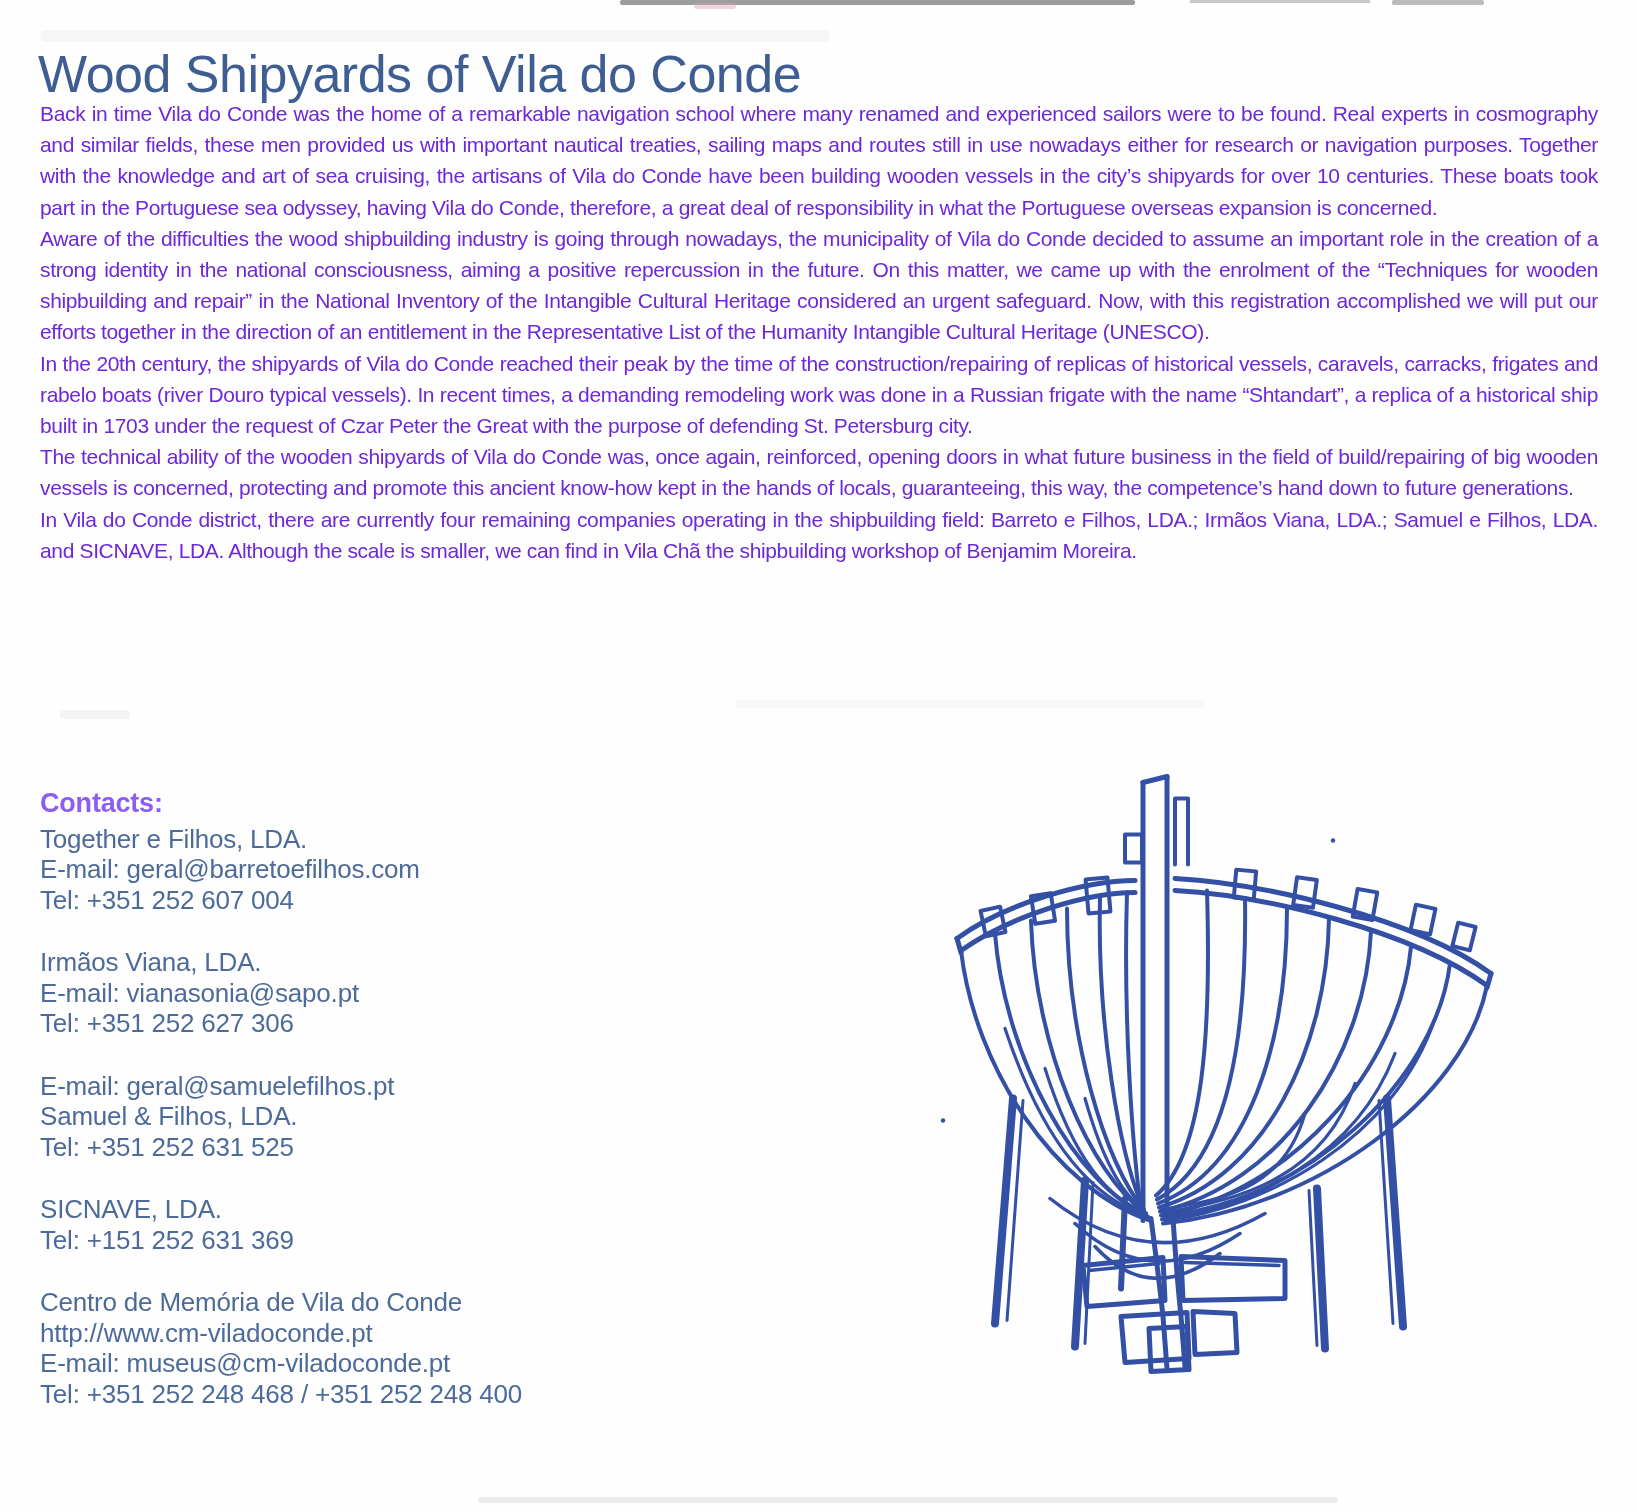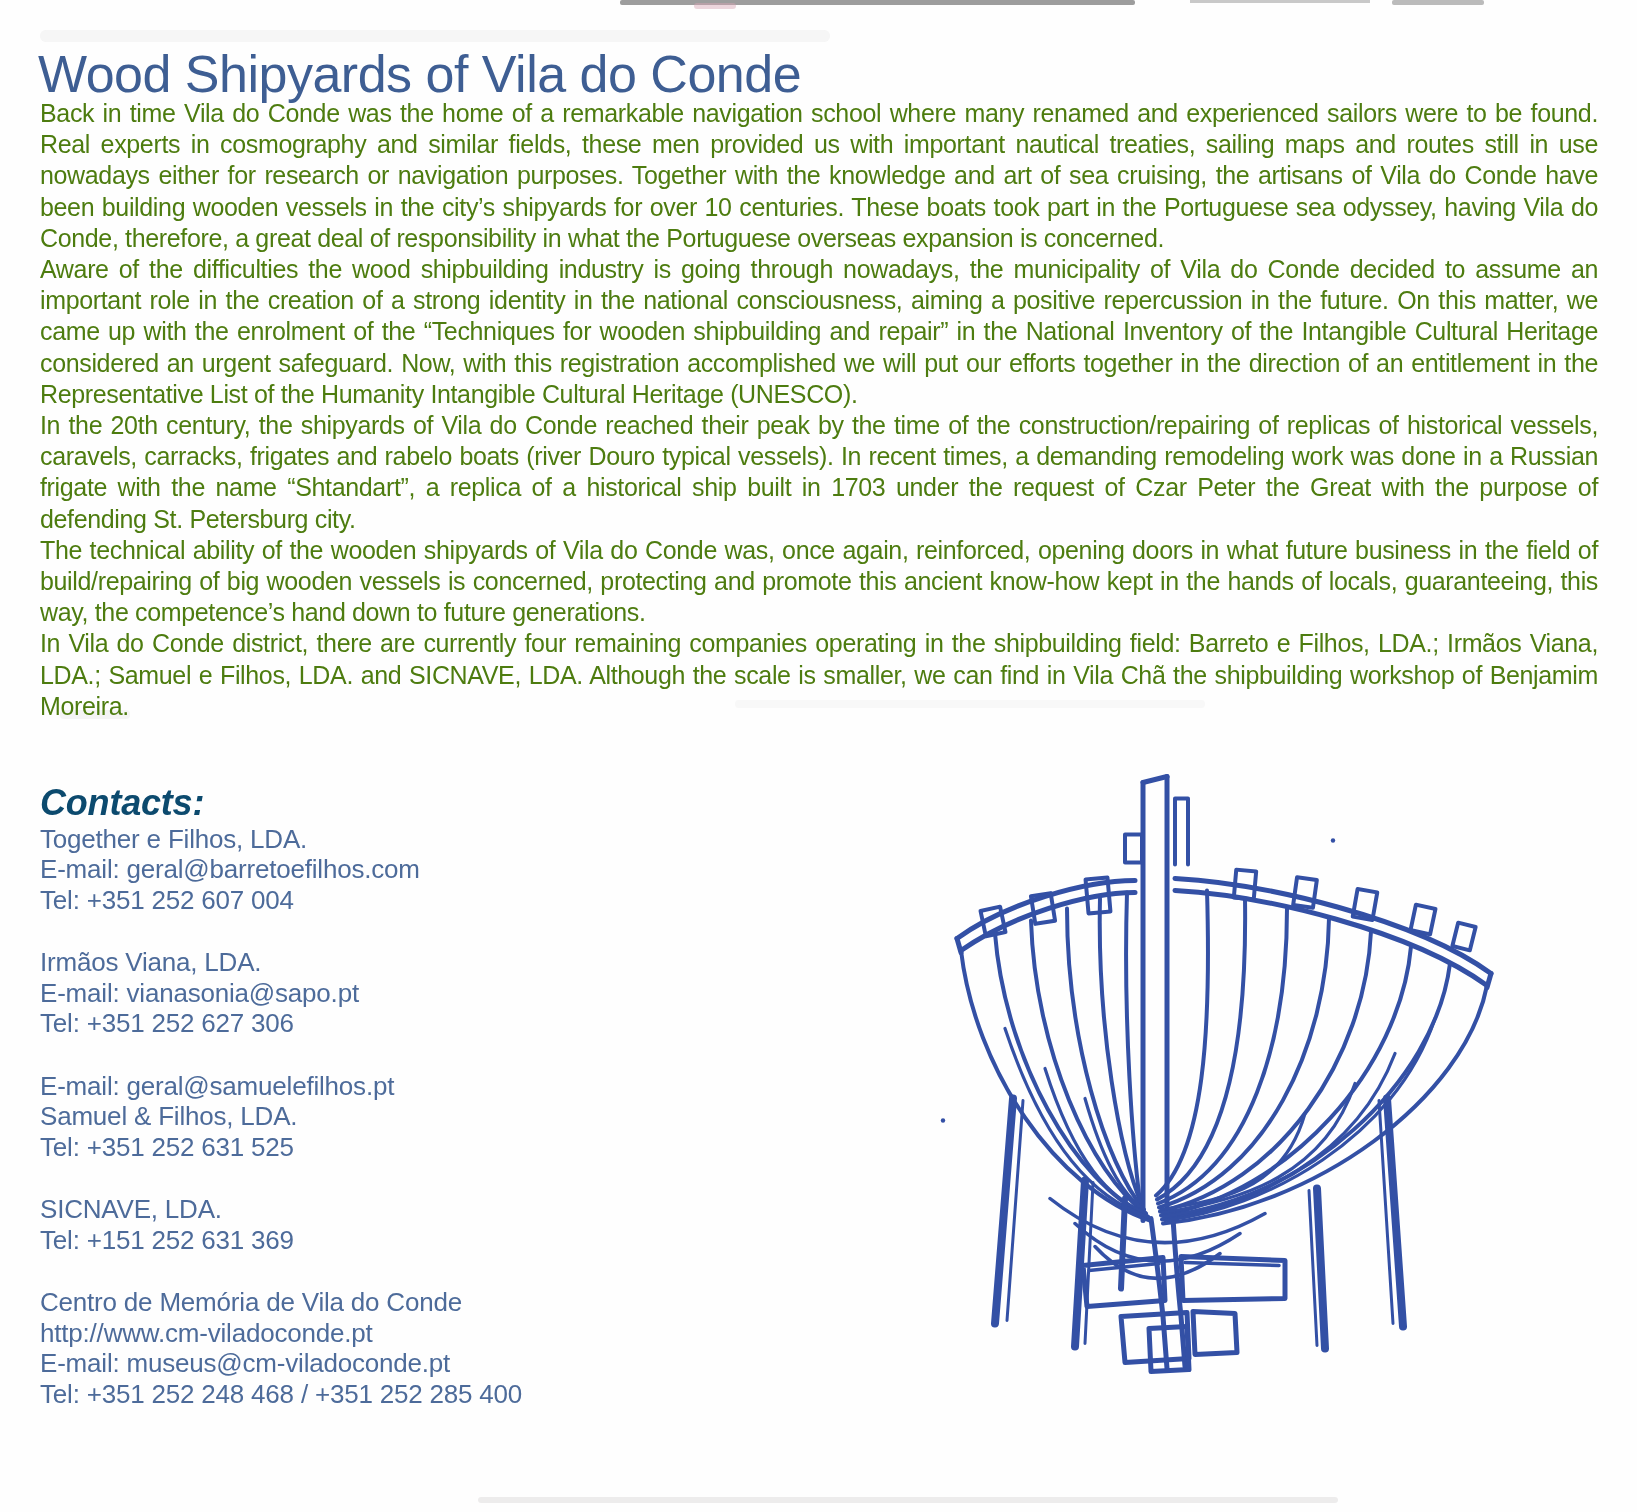--- a/index.html
+++ b/index.html
@@ -12,32 +12,32 @@
   .page{position:absolute;inset:0;background:#fefefe;}
 
   
   .title{
     position:absolute;top:44px;left:38px;
     font-size:52px;font-weight:400;letter-spacing:-0.5px;
     color:#3e5e93;margin:0;
   }
   .body-text{
     position:absolute;top:98px;left:40px;width:1558px;
-    font-size:25px;line-height:31.2px;letter-spacing:-0.35px;
-    color:#4d7c0f;text-align:justify;
+    font-size:21px;line-height:31.2px;letter-spacing:-0.35px;
+    color:#6d28d9;text-align:justify;
   }
   .body-text p{margin:0;}
 
   .contacts{
     position:absolute;top:788px;left:40px;width:560px;
     font-size:26px;line-height:30.5px;letter-spacing:-0.2px;
     color:#4d6b9a;
   }
   .contacts-heading{
-    font-weight:700;font-size:36px;color:#0c4a6e;margin:0 0 5px 0;font-style:italic;
+    font-weight:700;font-size:27px;color:#8b5cf6;margin:0 0 5px 0;
   }
   .contact{margin-bottom:32px;}
 
   
   .boat{
     position:absolute;left:935px;top:766px;width:565px;height:660px;
   }
 
   
   .artifact{position:absolute;pointer-events:none;}
@@ -97,21 +97,21 @@
 
     <div class="contact">
       <div>SICNAVE, LDA.</div>
       <div>Tel: +151 252 631 369</div>
     </div>
 
     <div class="contact">
       <div>Centro de Memória de Vila do Conde</div>
       <div>http://www.cm-viladoconde.pt</div>
       <div>E-mail: museus@cm-viladoconde.pt</div>
-      <div>Tel: +351 252 248 468 / +351 252 285 400</div>
+      <div>Tel: +351 252 248 468 / +351 252 248 400</div>
     </div>
   </div>
 
   <svg class="boat" viewBox="0 0 565 655" fill="none" stroke="#2947a1" stroke-width="4.5" stroke-linecap="round" stroke-linejoin="round" opacity="0.95">
 
     <path d="M208,14 L208,452" stroke-width="5"></path>
     <path d="M232,8 L232,450" stroke-width="5"></path>
     <path d="M208,14 L232,8" stroke-width="5"></path>
     <path d="M240,96 L240,30 L253,30 L253,96" stroke-width="4"></path>
     <rect x="190" y="66" width="17" height="28" stroke-width="4"></rect>

